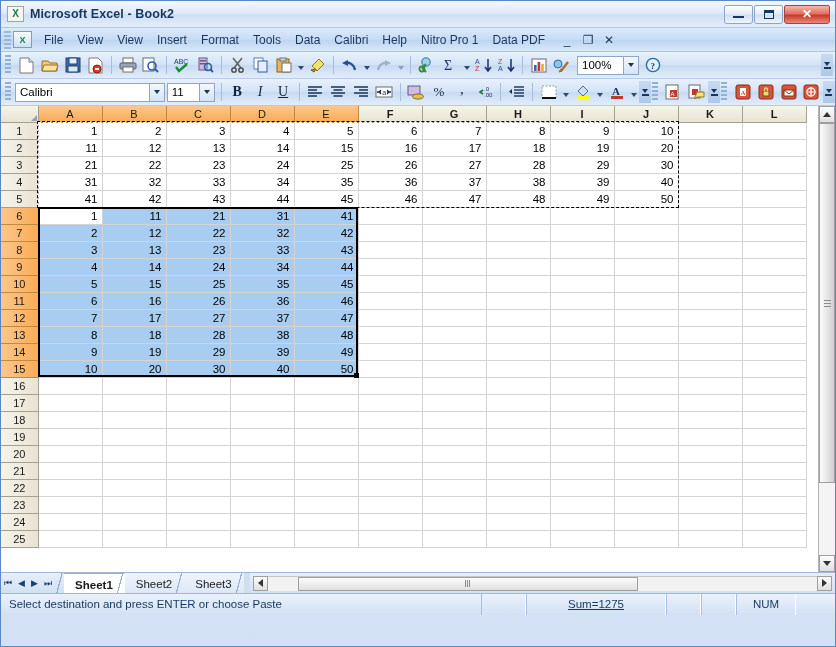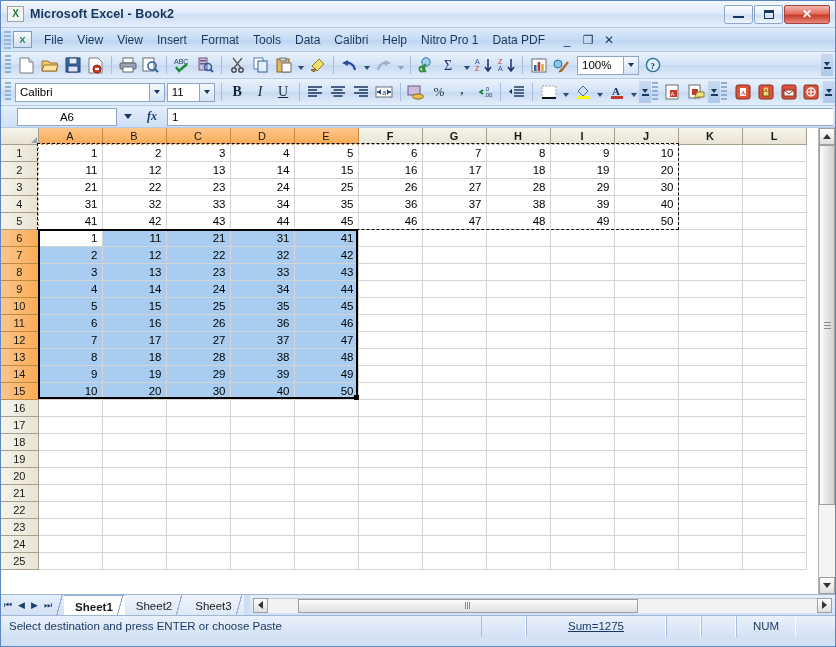--- a/index.html
+++ b/index.html
@@ -768,34 +768,20 @@
           <circle cx="8" cy="8" r="4" fill="none" stroke="#fff" stroke-width="1.4"></circle>
           <path d="M5 8h6M8 5v6" stroke="#fff" stroke-width="1.2"></path>
         </svg>
       </div>
     <div class="ovf">
         <i></i>
         <b></b>
       </div>
   </div>
 
-  <div class="formulabar">
-    <div class="namebox">
-      <span>A6</span>
-    </div>
-    <div class="nb-caret">
-        <i></i>
-      </div>
-    <div class="fx">
-      <span>fx</span>
-    </div>
-    <div class="fbinput">
-      <span>1</span>
-    </div>
-  </div>
 
   <div class="gridwrap">
     <div class="gridscroll">
       <table class="sheet">
         <thead>
           <tr>
             <th class="corner"></th>
           <th class="hdrcell sel" style="width: 64px;">A</th>
               <th class="hdrcell sel" style="width: 64px;">B</th>
               <th class="hdrcell sel" style="width: 64px;">C</th>

